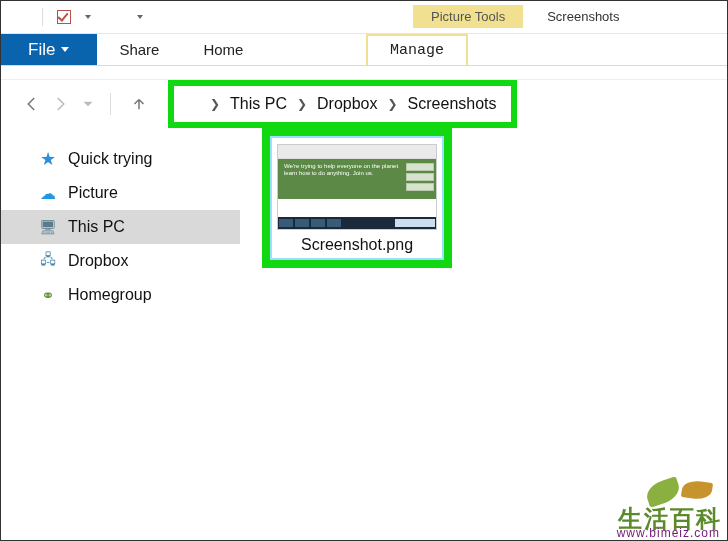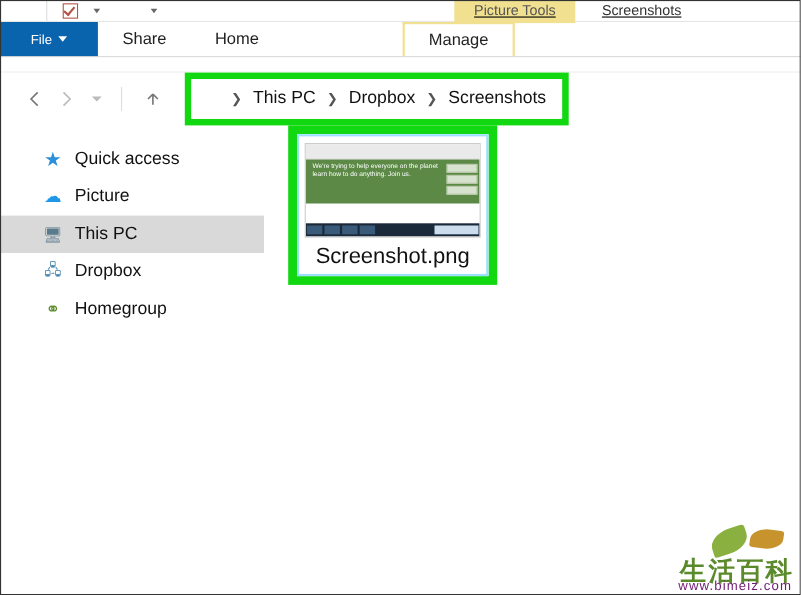--- a/index.html
+++ b/index.html
@@ -1,40 +1,40 @@
 <!DOCTYPE html>
 <html><head>
 <meta charset="utf-8">
 <style>
   * { box-sizing: border-box; margin: 0; padding: 0; font-family: "Segoe UI", Tahoma, sans-serif; }
   body { width: 728px; height: 541px; background: #fff; overflow: hidden; position: relative; }
 
   
-  .titlebar { height: 20px; display: flex; align-items: center; background: #fff; border-bottom: 1px solid #e6e6e6; text-decoration: underline; }
+  .titlebar { height: 34px; display: flex; align-items: center; background: #fff; border-bottom: 1px solid #e6e6e6; }
   .qat { display: flex; align-items: center; gap: 14px; padding: 0 10px; }
   .folder-icon-sm { width: 18px; height: 14px; display: inline-block; }
   .folder-icon-sm .tab { width: 8px; height: 3px; background: #f0c14b; border-radius: 1px 1px 0 0; }
   .folder-icon-sm .body { width: 18px; height: 11px; background: linear-gradient(#ffe79a,#f0c14b); border-radius: 1px; }
   .qat .divider { width: 1px; height: 18px; background: #ddd; }
   .qat-check { width: 14px; height: 14px; border: 1px solid #b5554a; position: relative; }
   .qat-check::after { content:""; position:absolute; left:2px; top:0px; width:4px; height:8px; border:2px solid #b5554a; border-top:none; border-left:none; transform:rotate(40deg); }
   .qat-dd { width:0;height:0;border-left:3px solid transparent;border-right:3px solid transparent;border-top:4px solid #666; }
   .qat .folder-with-dd { display:flex; align-items:flex-end; gap:2px;}
 
   
   .contextual { margin-left: 260px; height:30px; display:flex; align-items:center; }
   .pt-label { background:#f0e090; color:#555; font-size:13px; padding:4px 18px; }
   .wintitle { font-size:13px; color:#333; margin-left:24px; }
 
   
   .ribbon { height: 32px; display:flex; align-items:stretch; border-bottom:1px solid #d9d9d9; }
-  .tab-file { background:#0a64ad; color:#fff; font-size:12px; padding:0 28px; display:flex; align-items:center; }
+  .tab-file { background:#0a64ad; color:#fff; font-size:17px; padding:0 28px; display:flex; align-items:center; }
   .tab-file .dd { margin-left:6px; width:0;height:0;border-left:4px solid transparent;border-right:4px solid transparent;border-top:5px solid #fff; }
   .rtab { font-size:15px; color:#222; padding:0 22px; display:flex; align-items:center; }
-  .rtab.manage { margin-left:auto; margin-right: 260px; border-left:2px solid #f0e090; border-right:2px solid #f0e090; border-top:2px solid #f0e090; }
+  .rtab.manage { margin-left:auto; margin-right: 260px; border-left:2px solid #f0e090; border-right:2px solid #f0e090; border-top:2px solid #f0e090;font-family:Liberation Mono, monospace; }
 
   
   .tspace { height: 14px; border-bottom:1px solid #eee;}
 
   
   .navrow { height: 48px; display:flex; align-items:center; padding:0 0 0 18px; position:relative; }
   .arrow-btn { width:28px; height:28px; display:flex; align-items:center; justify-content:center; color:#777; }
   .arrow-btn svg { width:18px; height:18px; }
   .arrow-btn.disabled { color:#bbb; }
   .uparrow { margin-left:6px;}
@@ -68,21 +68,21 @@
   .tile-hl { border:8px solid #11d811; width:190px; position:absolute; left:22px; top:0; }
   .tile { background:#fff; border:2px solid #9be0ff; padding:6px 6px 2px 6px; display:flex; flex-direction:column; align-items:center; }
   .thumb { width:160px; height:86px; border:1px solid #ccc; background:#fff; position:relative; overflow:hidden; }
   .thumb .addr { height:14px; background:#eaeaea; border-bottom:1px solid #ddd; }
   .thumb .hero { height:40px; background:#5c8a46; color:#fff; font-size:6px; padding:4px 6px; line-height:1.2; }
   .thumb .side { position:absolute; right:2px; top:18px; width:28px; }
   .thumb .side div { height:8px; background:#d8e3cf; margin-bottom:2px; border:1px solid #b8c8a8;}
   .thumb .taskbar { position:absolute; bottom:0; left:0; right:0; height:12px; background:#1a2a3a; display:flex; }
   .thumb .taskbar span{ width:14px; height:8px; margin:2px 1px; background:#3a5a7a;}
   .thumb .taskbar .tray { margin-left:auto; width:40px; background:#cde; }
-  .fname { font-size:20px; color:#111; padding:6px 0 2px 0; }
+  .fname { font-size:16px; color:#111; padding:6px 0 2px 0; }
 
   
   .wm { position:absolute; right:6px; bottom:6px; display:flex; align-items:center; gap:6px; }
   .wm-logo { display:flex; align-items:center; gap:2px; }
   .wm-chars { font-size:24px; font-weight:bold; letter-spacing:2px; }
   .wm-chars .g { color:#5b8a2a; }
   .wm-url { font-size:12px; color:#701a75; letter-spacing:1px; }
   .wm-leaf { position:absolute; right:6px; bottom:38px; width:130px; height:22px; }
   .wm-leaf::before{content:""; position:absolute; right:42px; bottom:0; width:34px; height:22px; background:#8ab040; border-radius:60% 10% 60% 10%; transform:rotate(-18deg);}
   .wm-leaf::after{content:""; position:absolute; right:10px; bottom:4px; width:30px; height:18px; background:#c7932d; border-radius:60% 10% 60% 10%; transform:rotate(8deg);}
@@ -156,21 +156,21 @@
       <span class="seg">Screenshots</span>
     </div>
   </div>
 </div>
 
 <div class="main">
 
   <div class="sidebar">
     <div class="sb-item">
       <span class="sb-ico star">★</span>
-      <span>Quick access</span>
+      <span>Quick trying</span>
     </div>
     <div class="sb-item">
       <span class="sb-ico onedrive">☁</span>
       <span>Picture</span>
     </div>
     <div class="sb-item sel">
       <span class="sb-ico pc">🖥</span>
       <span>This PC</span>
     </div>
     <div class="sb-item">

